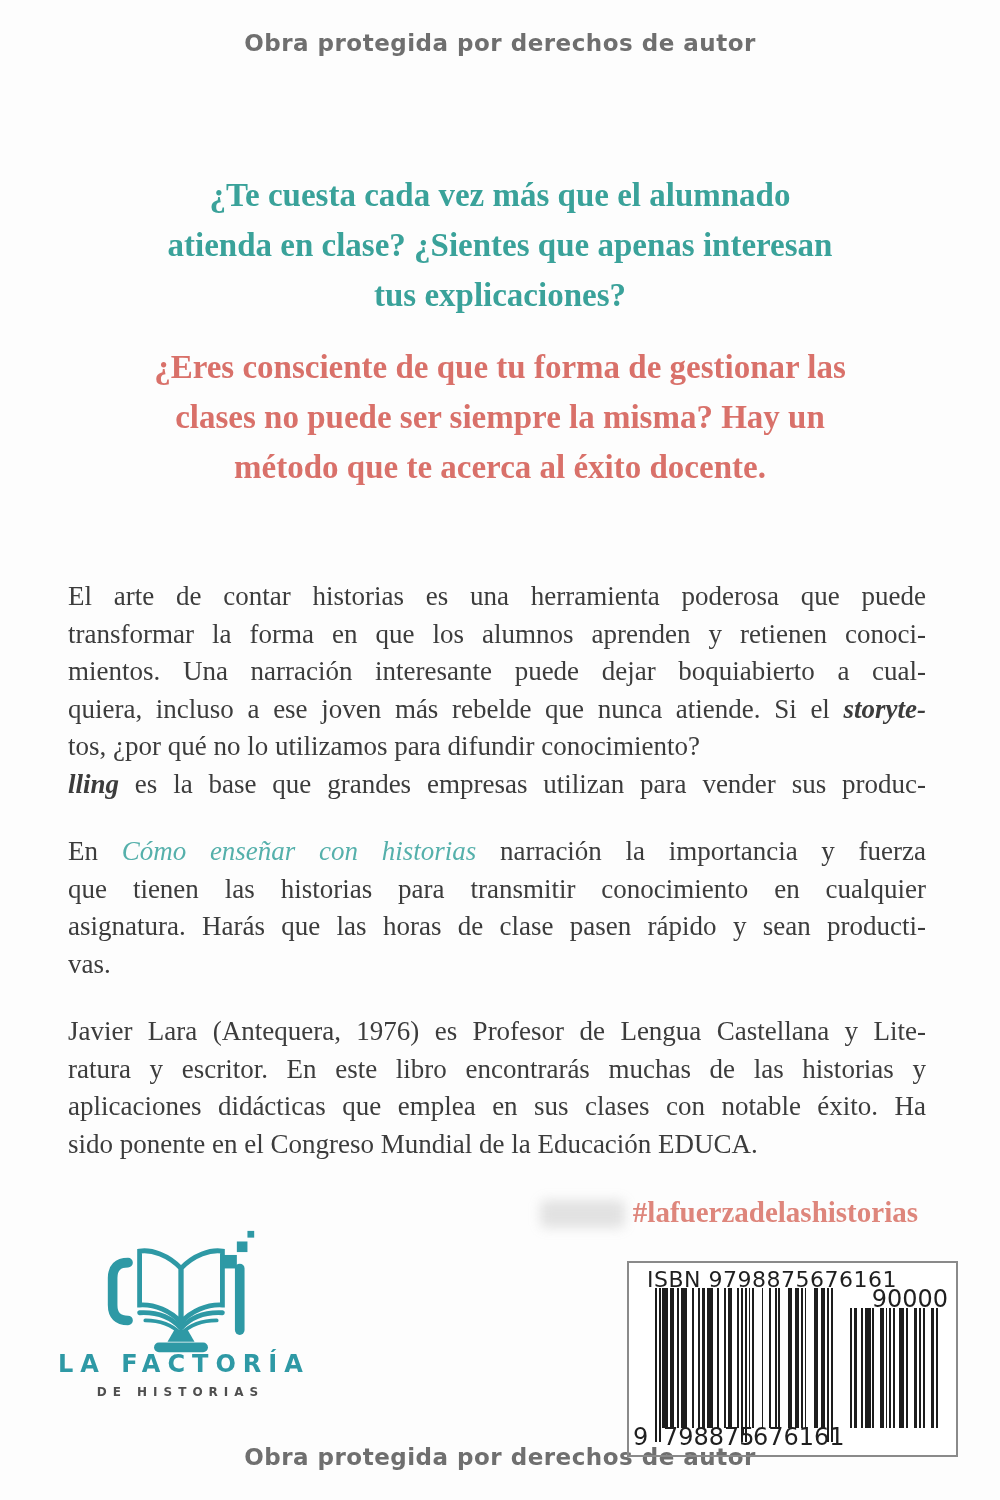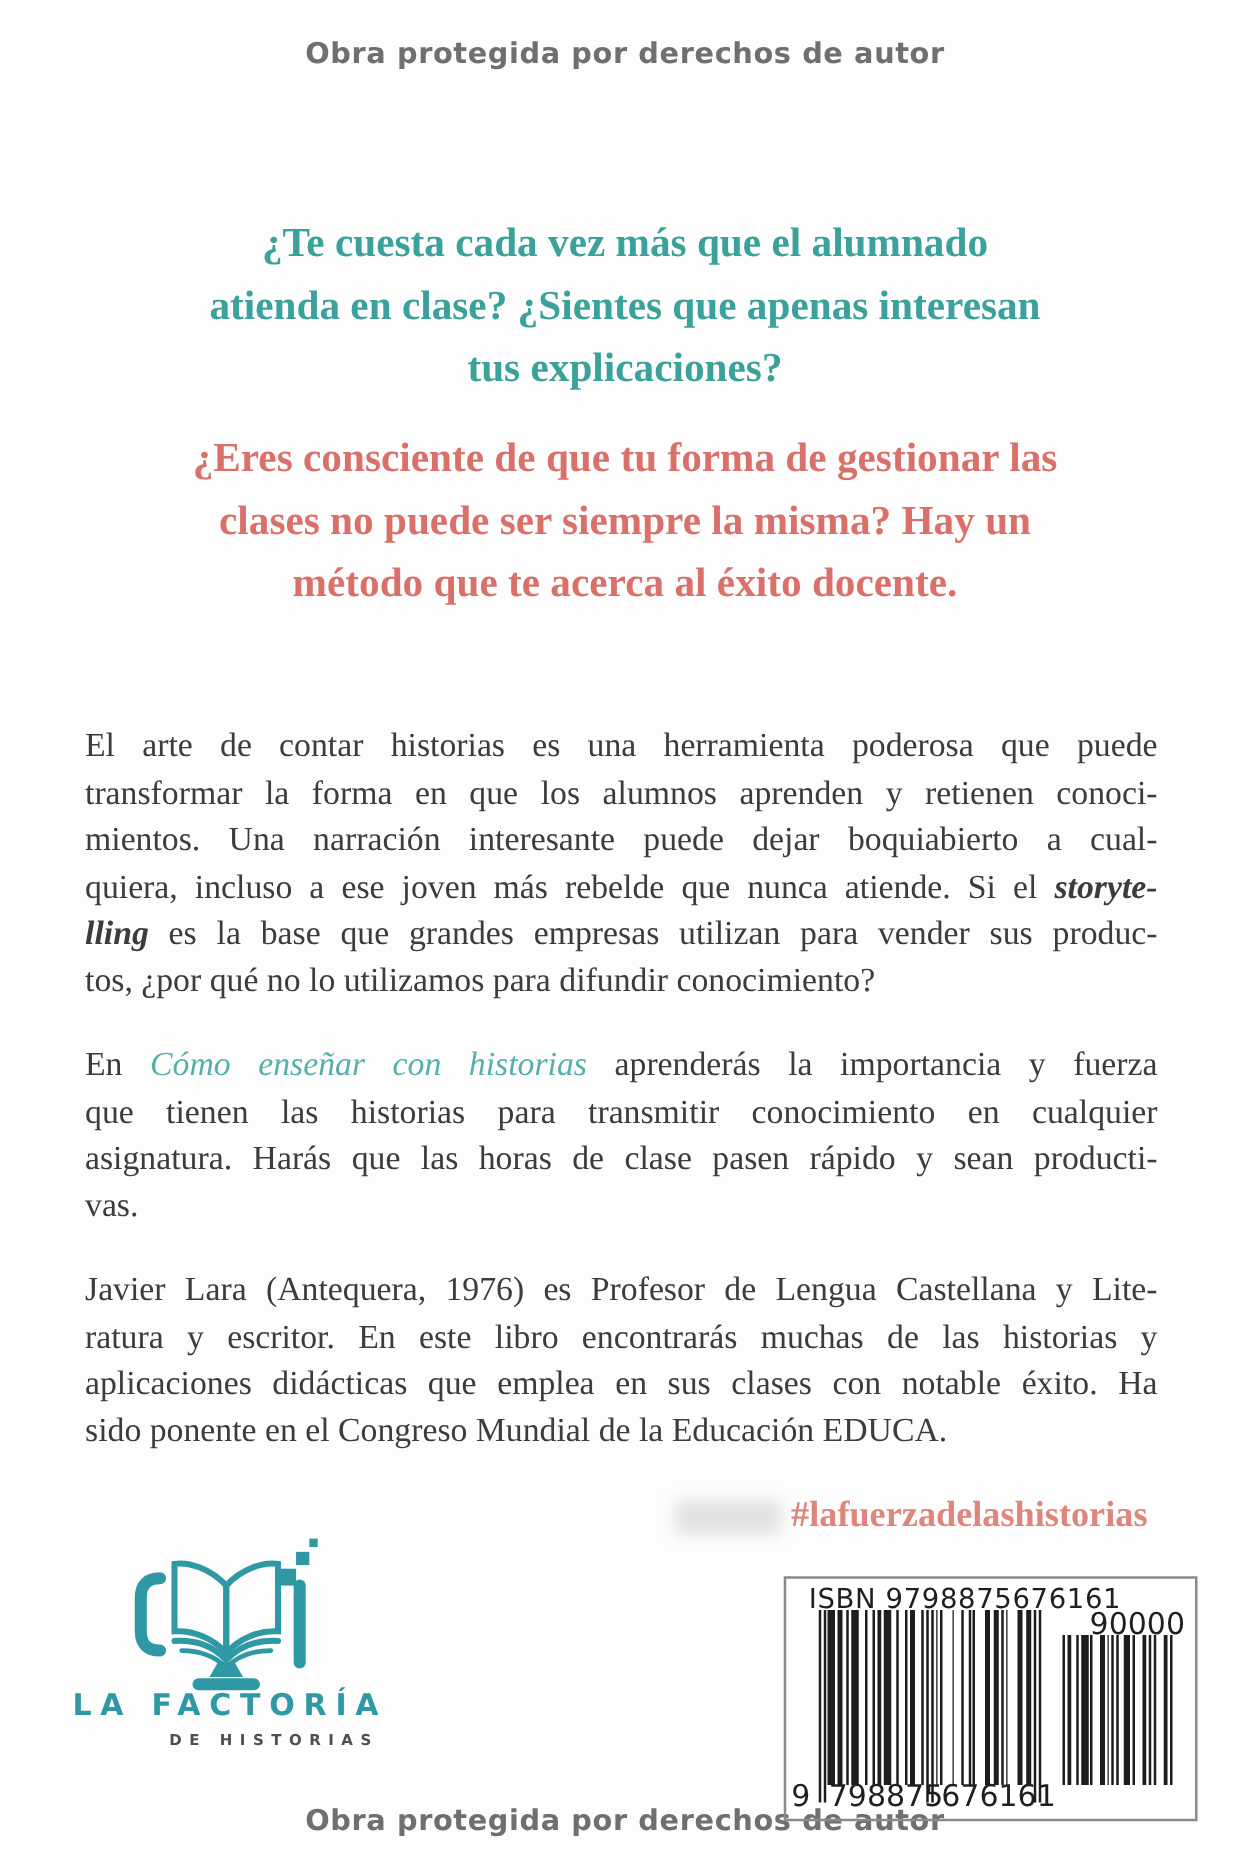--- a/index.html
+++ b/index.html
@@ -38,21 +38,21 @@
   .run-ti{font-style:italic; color:var(--title-teal);}
   .hashtag{
     position:absolute; top:1196px; right:82px;
     font-size:29px; font-weight:bold; color:var(--hashtag);
   }
   .ghost{
     position:absolute; left:540px; top:1200px; width:85px; height:28px;
     background:rgba(130,130,130,0.22); filter:blur(6px); border-radius:6px;
   }
   .logo{
-    position:absolute; left:58px; top:1228px; width:245px; text-align:right;
+    position:absolute; left:58px; top:1228px; width:245px; text-align:center;
     color:var(--logo-teal);
   }
   .logo svg{display:block; margin:0 auto; width:168px; height:130px;}
   .logo-line1{
     font-family:"DejaVu Sans","Liberation Sans",sans-serif;
     font-size:24px; font-weight:bold; letter-spacing:7px; color:var(--logo-teal);
     margin-top:-8px; white-space:nowrap;
   }
   .logo-line2{
     font-family:"DejaVu Sans","Liberation Sans",sans-serif;
@@ -97,26 +97,26 @@
 
   <div class="heading salmon">¿Eres consciente de que tu forma de gestionar las
 clases no puede ser siempre la misma? Hay un
 método que te acerca al éxito docente.</div>
 
   <div class="para" style="top:578px;">
       <div class="pline"><span>El arte de contar historias es una herramienta poderosa que puede</span></div>
       <div class="pline"><span>transformar la forma en que los alumnos aprenden y retienen conoci-</span></div>
       <div class="pline"><span>mientos. Una narración interesante puede dejar boquiabierto a cual-</span></div>
       <div class="pline"><span>quiera, incluso a ese joven más rebelde que nunca atiende. Si el </span><span class="run-i">storyte-</span></div>
+      <div class="pline plast"><span>tos, ¿por qué no lo utilizamos para difundir conocimiento?</span></div>
       <div class="pline"><span class="run-i">lling</span><span> es la base que grandes empresas utilizan para vender sus produc-</span></div>
-      <div class="pline plast"><span>tos, ¿por qué no lo utilizamos para difundir conocimiento?</span></div>
     </div>
 
   <div class="para" style="top:833px;">
-      <div class="pline"><span>En </span><span class="run-ti">Cómo enseñar con historias</span><span> aprenderás la importancia y fuerza</span></div>
+      <div class="pline"><span>En </span><span class="run-ti">Cómo enseñar con historias</span><span> narración la importancia y fuerza</span></div>
       <div class="pline"><span>que tienen las historias para transmitir conocimiento en cualquier</span></div>
       <div class="pline"><span>asignatura. Harás que las horas de clase pasen rápido y sean producti-</span></div>
       <div class="pline plast"><span>vas.</span></div>
     </div>
 
   <div class="para" style="top:1013px;">
       <div class="pline"><span>Javier Lara (Antequera, 1976) es Profesor de Lengua Castellana y Lite-</span></div>
       <div class="pline"><span>ratura y escritor. En este libro encontrarás muchas de las historias y</span></div>
       <div class="pline"><span>aplicaciones didácticas que emplea en sus clases con notable éxito. Ha</span></div>
       <div class="pline plast"><span>sido ponente en el Congreso Mundial de la Educación EDUCA.</span></div>

